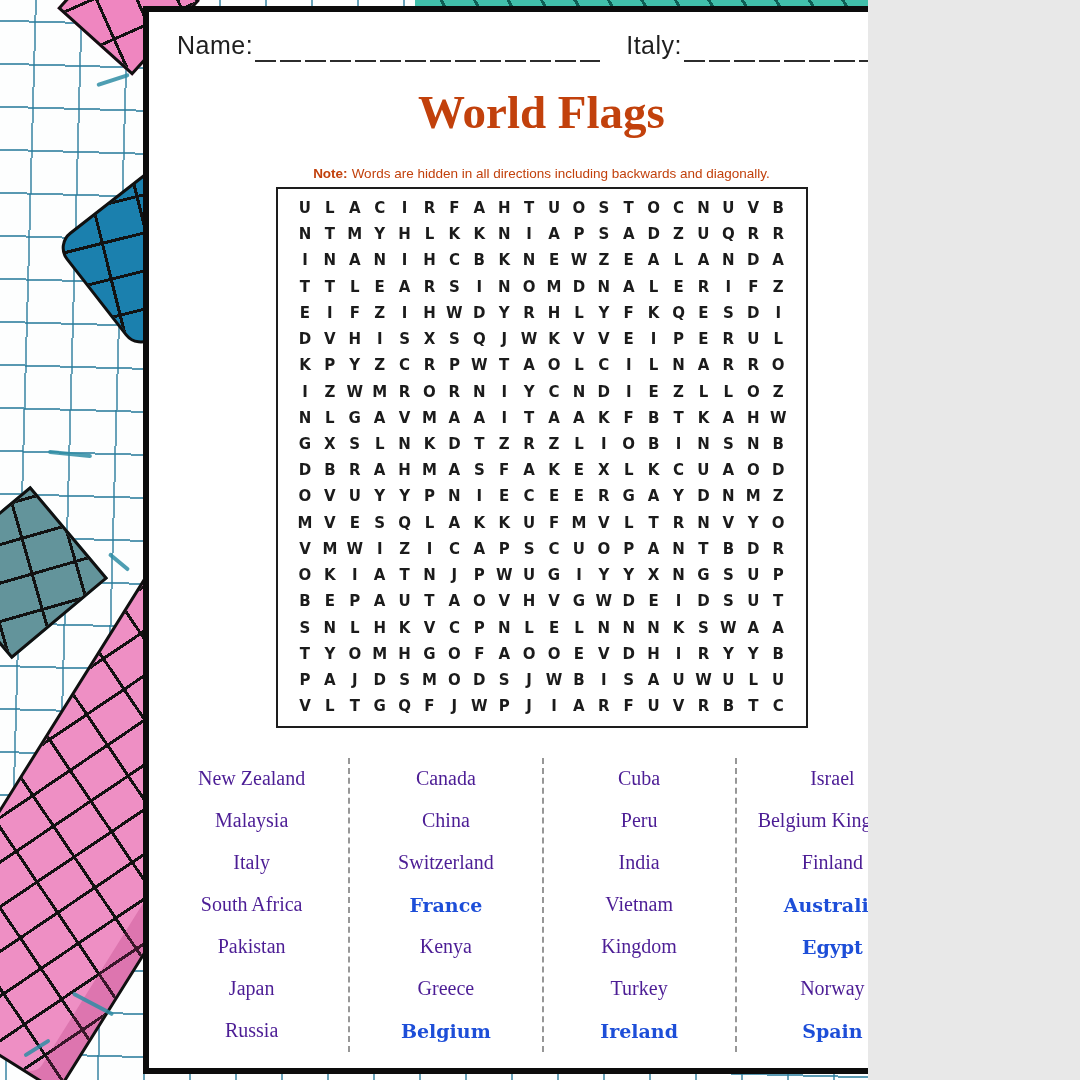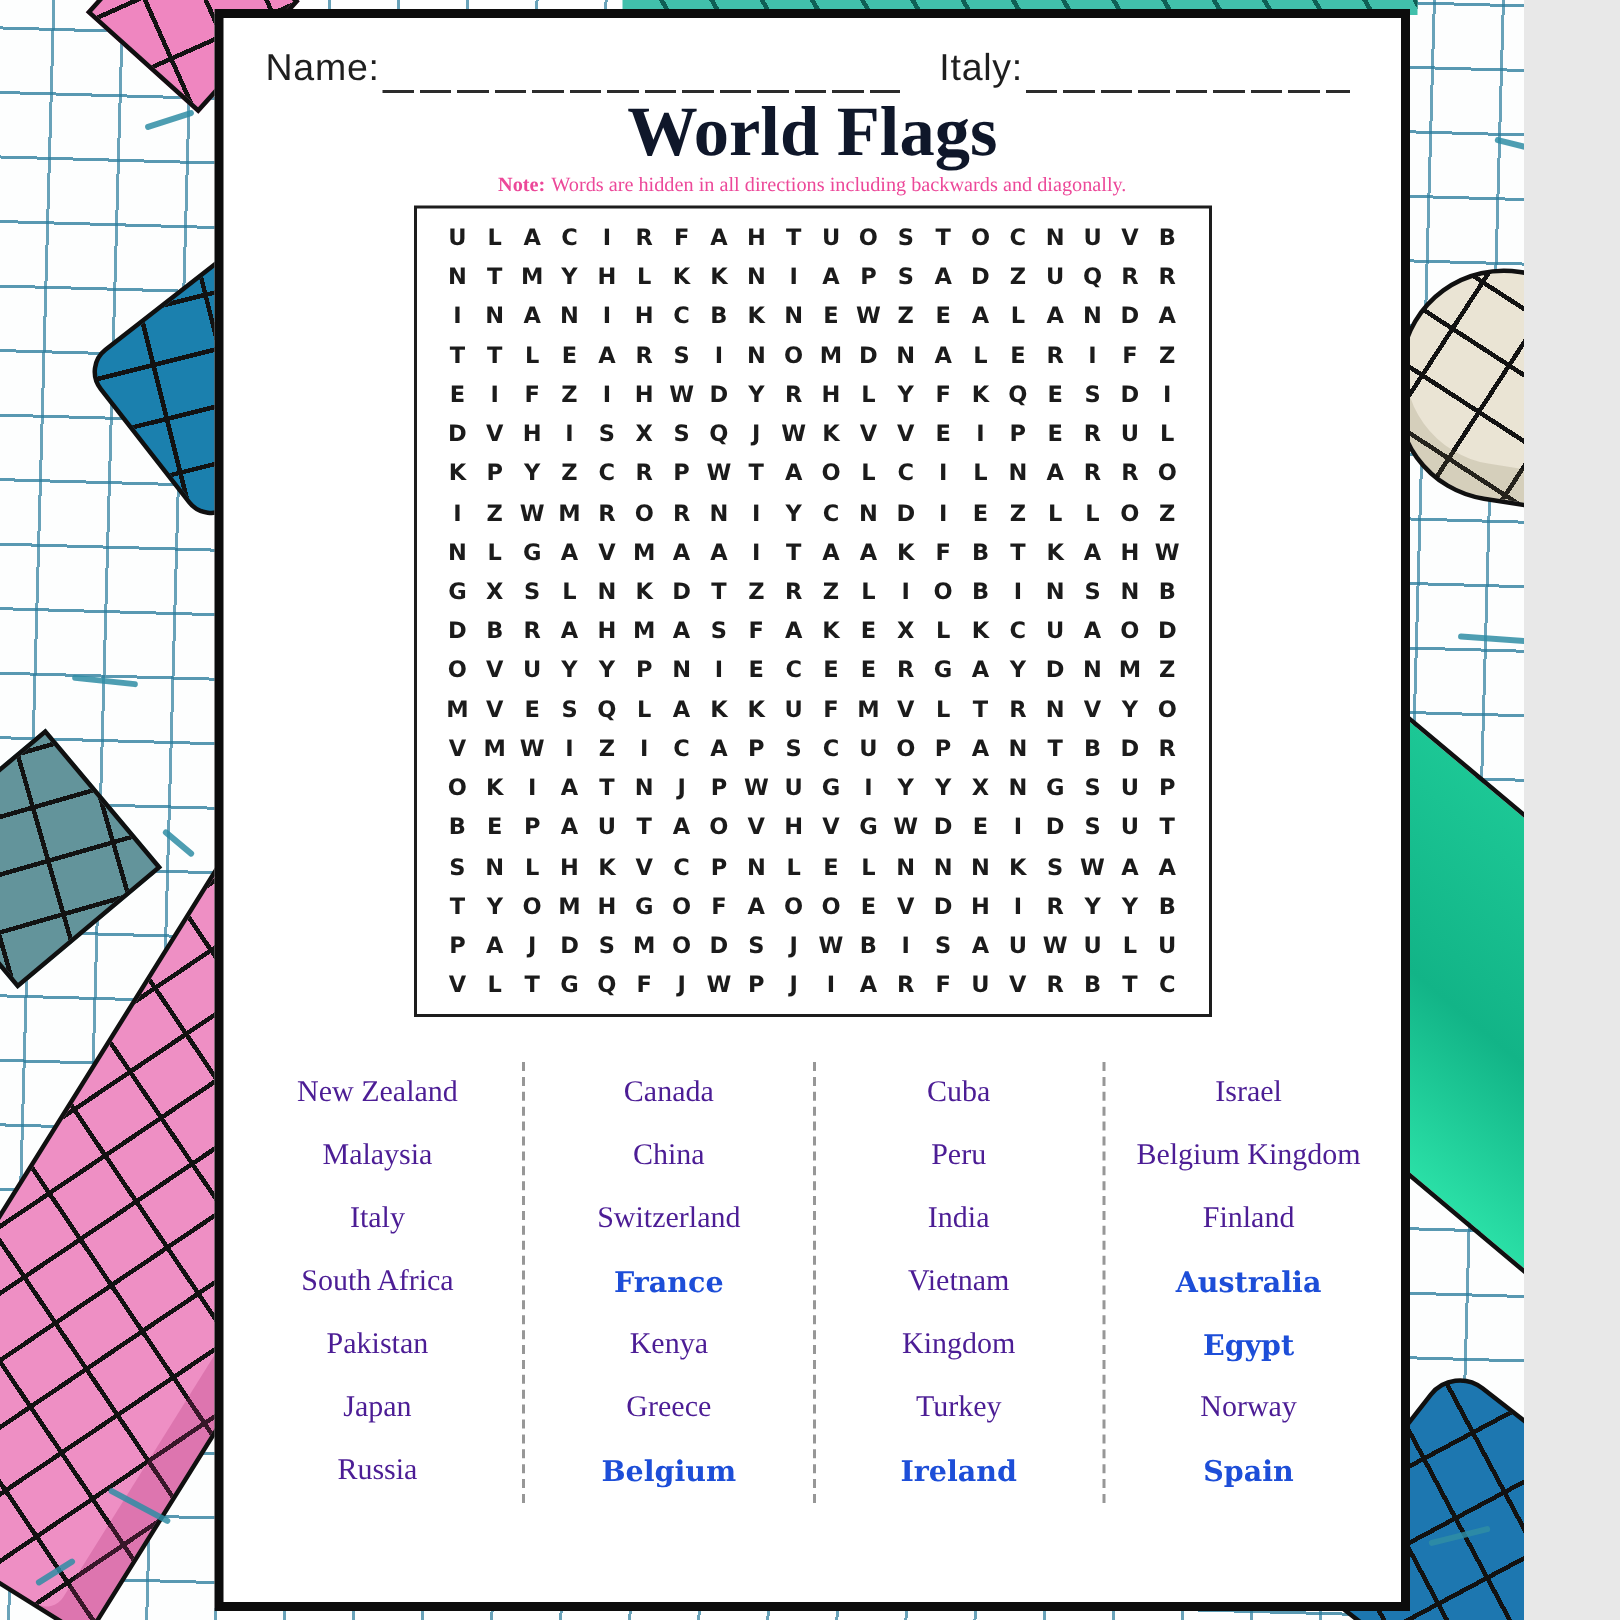--- a/index.html
+++ b/index.html
@@ -1,16 +1,16 @@
 <!DOCTYPE html>
 <html><head>
 <meta charset="utf-8">
 <style>
   html,body{margin:0;padding:0;background:#e8e8e8;}
-  #canvas{position:relative;width:1016px;height:1080px;overflow:hidden;background:#fff;
+  #canvas{position:relative;width:868px;height:1080px;overflow:hidden;background:#fff;
           font-family:"Liberation Sans",sans-serif;}
 
   
   .paper{position:absolute;inset:-70px;background-color:#fdfefe;
     background-image:
       repeating-linear-gradient(0deg,transparent 0 41px,rgba(42,124,156,.78) 41px 43px),
       repeating-linear-gradient(90deg,transparent 0 44px,rgba(42,124,156,.70) 44px 46px);
     transform:rotate(1.6deg);}
   .roll{position:absolute;border:3px solid #101010;}
   .gridded{background-image:
@@ -40,24 +40,24 @@
     box-sizing:border-box;background:#ffffff;border:6px solid #0c0c0c;}
 
   .hdr{display:flex;align-items:flex-end;margin:18px 34px 0 28px;
     font-size:25px;color:#1f1f1f;letter-spacing:.5px;}
   .hdr .lbl{white-space:nowrap;padding-bottom:2px;}
   .uline{height:32px;
     background:repeating-linear-gradient(90deg,#2c2c2c 0 21px,transparent 21px 25px) left bottom/100% 2.5px no-repeat;}
   .uline.name{flex:1;margin:0 26px 0 2px;}
   .uline.date{width:216px;margin-left:2px;}
 
-  .title{text-align:center;font-family:"Liberation Serif",serif;
-    font-weight:700;font-size:47px;line-height:1.12;color:#0f172a;}
-
-  .note{text-align:center;font-size:13.5px;color:#ec4899;font-family:Liberation Serif, serif;}
+  .title{margin-top:24px;text-align:center;font-family:"Liberation Serif",serif;
+    font-weight:700;font-size:47px;line-height:1.12;color:#c2410c;}
+
+  .note{margin-top:27px;text-align:center;font-size:13.5px;color:#c2410c;}
   .note b{margin-right:4px;}
 
   .grid-box{box-sizing:border-box;width:532px;height:541px;margin:6px auto 0;
     border:2px solid #1d1d1d;display:flex;flex-direction:column;
     justify-content:space-evenly;padding:2px 15px;}
   .g-row{display:flex;}
   .g-cell{flex:1;text-align:center;font-family:"DejaVu Sans",sans-serif;
     font-weight:700;font-size:15px;color:#1b1b1b;}
 
   .words{display:grid;grid-template-columns:repeat(4,1fr);margin:30px 6px 0;}

